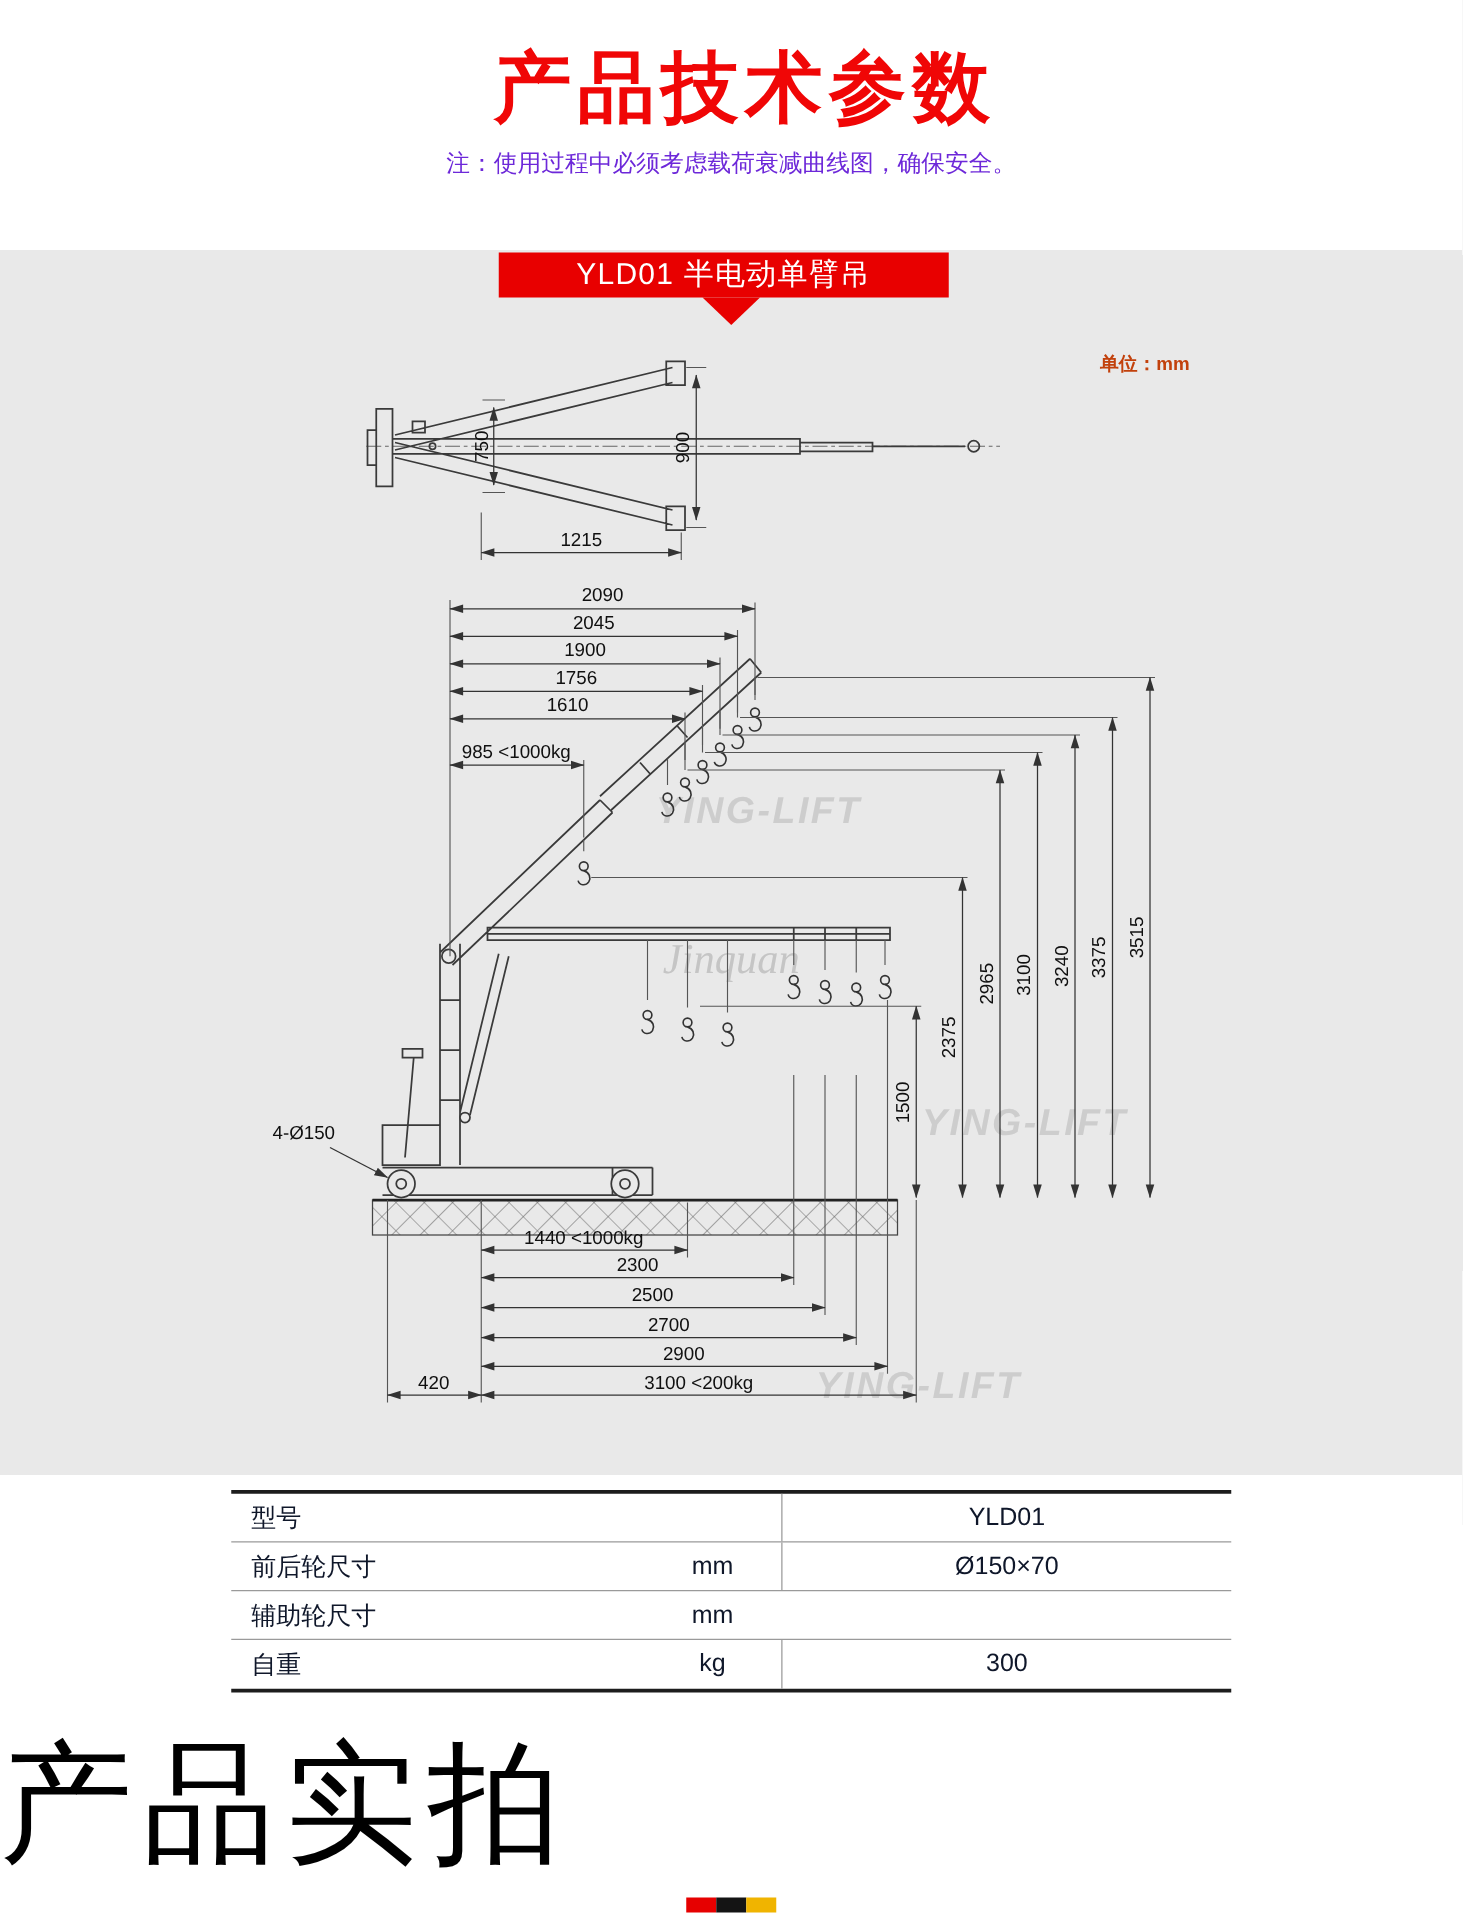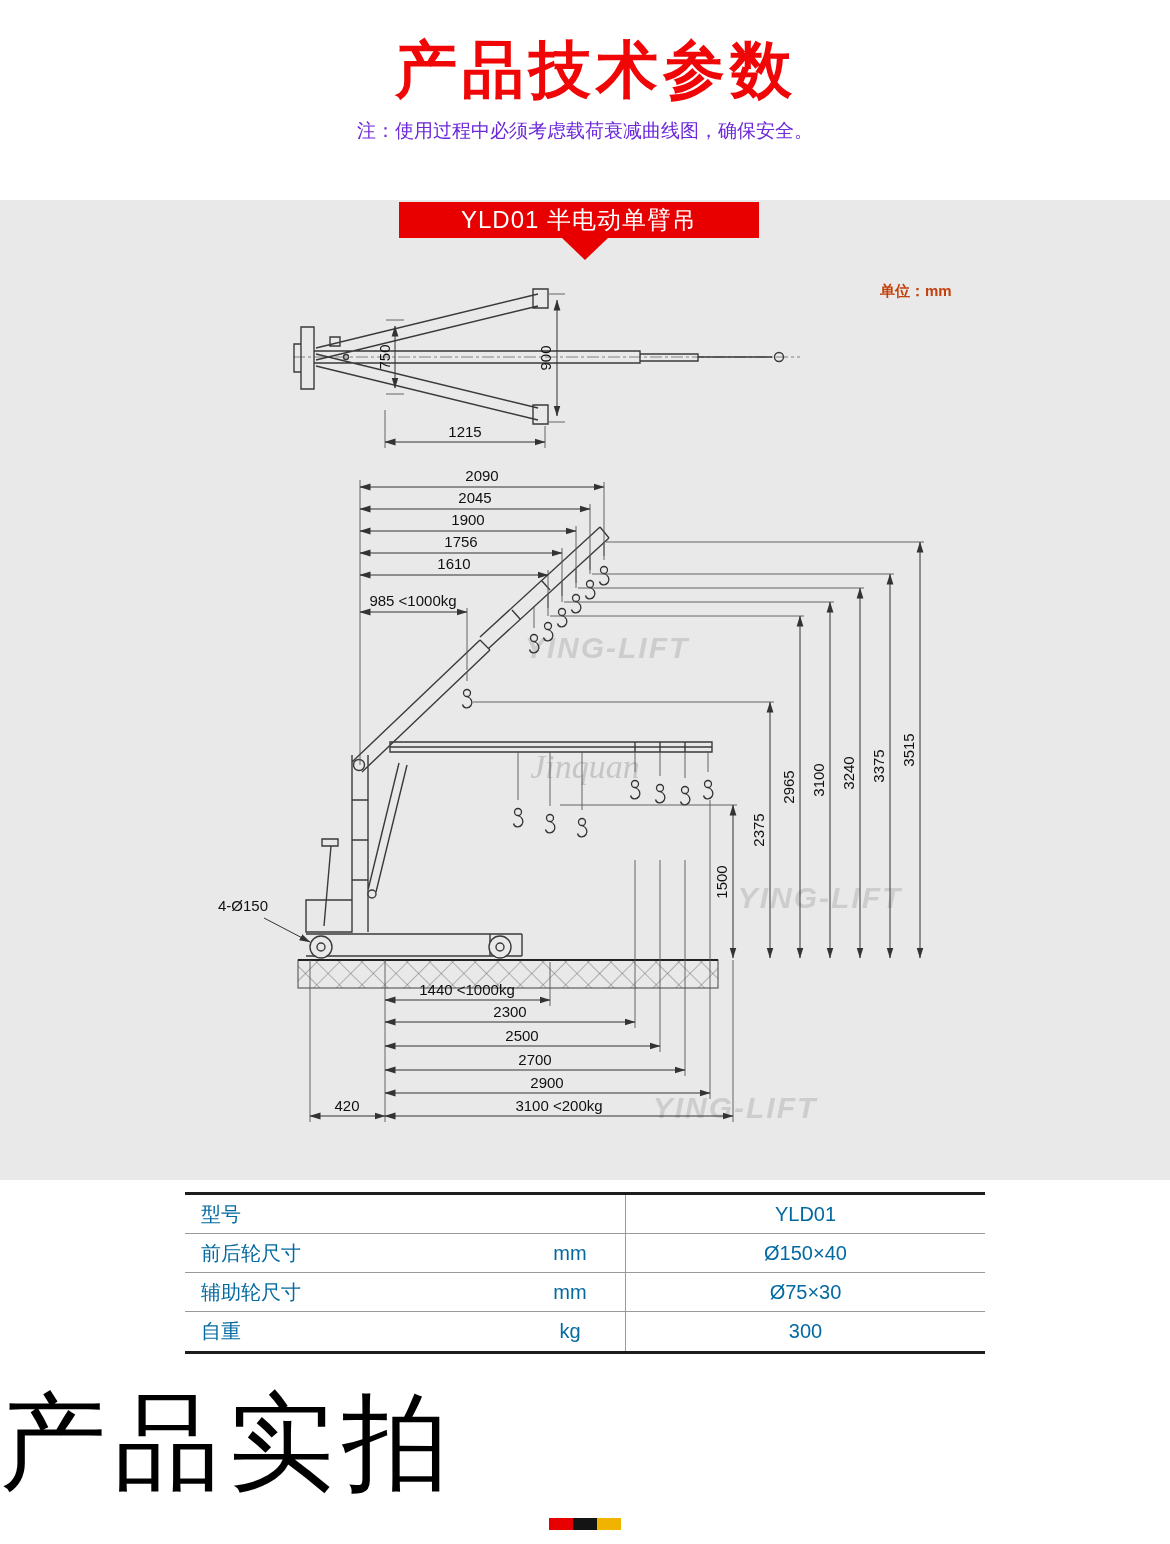--- a/index.html
+++ b/index.html
@@ -27,21 +27,21 @@
   .hk{stroke:#333;stroke-width:1.3;fill:none}
   .thin{stroke:#555;stroke-width:.9;fill:none}
   .dl{stroke:#333;stroke-width:1}
   .dt{font-size:15px;fill:#101010;font-family:"Liberation Sans",sans-serif}
   .cl{stroke:#666;stroke-width:.8;fill:none;stroke-dasharray:12 3 3 3}
   .wm{font-size:30px;font-weight:bold;font-style:italic;fill:#c7c7c7;opacity:.8;letter-spacing:2px}
   .wm2{font-size:34px;font-style:italic;fill:#c2c2c2;opacity:.9;font-family:"Liberation Serif",serif}
 
   .spec-table{position:absolute;top:1192px;left:185px;width:800px;
               border-top:3px solid #1d1d1d;border-bottom:3px solid #1d1d1d;
-              font-size:20px;color:#0369a1}
+              font-size:20px;color:#0f172a}
   .spec-row{display:flex;height:39px;align-items:stretch;border-bottom:1px solid #9a9a9a}
   .spec-row:last-child{border-bottom:none}
   .spec-row .c{display:flex;align-items:center}
   .c.label{width:330px;padding-left:16px}
   .c.unit{width:110px;justify-content:center}
   .c.value{flex:1;justify-content:center;border-left:1px solid #9a9a9a}
 
   .photos-title{position:absolute;top:1372px;left:0;width:100%;text-align:left;
                 font-size:106px;font-weight:400;color:#000000;letter-spacing:8px}
   .flag{position:absolute;top:1518px;left:0;width:100%;display:flex;justify-content:center}
@@ -206,26 +206,25 @@
 
   <div class="spec-table">
     <div class="spec-row">
       <div class="c label">型号</div>
       <div class="c unit"></div>
       <div class="c value">YLD01</div>
     </div>
     <div class="spec-row">
       <div class="c label">前后轮尺寸</div>
       <div class="c unit">mm</div>
-      <div class="c value">Ø150×40</div>
+      <div class="c value">Ø150×70</div>
     </div>
     <div class="spec-row">
       <div class="c label">辅助轮尺寸</div>
       <div class="c unit">mm</div>
-      <div class="c value">Ø75×30</div>
     </div>
     <div class="spec-row">
       <div class="c label">自重</div>
       <div class="c unit">kg</div>
       <div class="c value">300</div>
     </div>
   </div>
 
   <div class="photos-title">产品实拍</div>
   <div class="flag">

